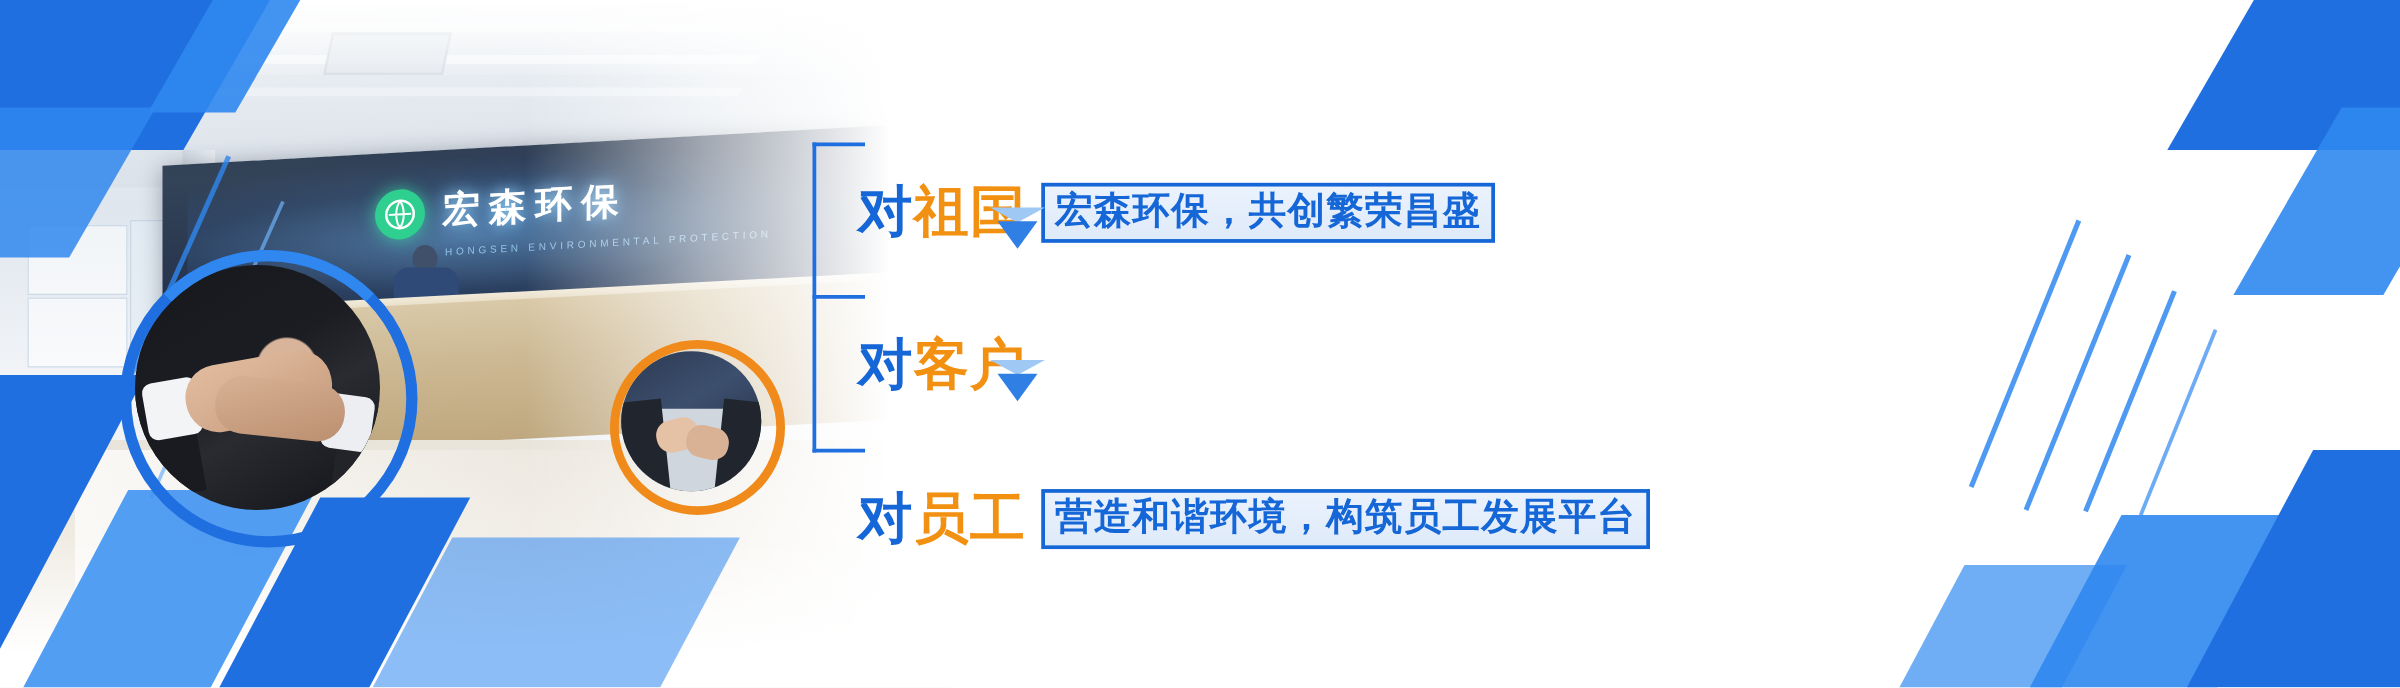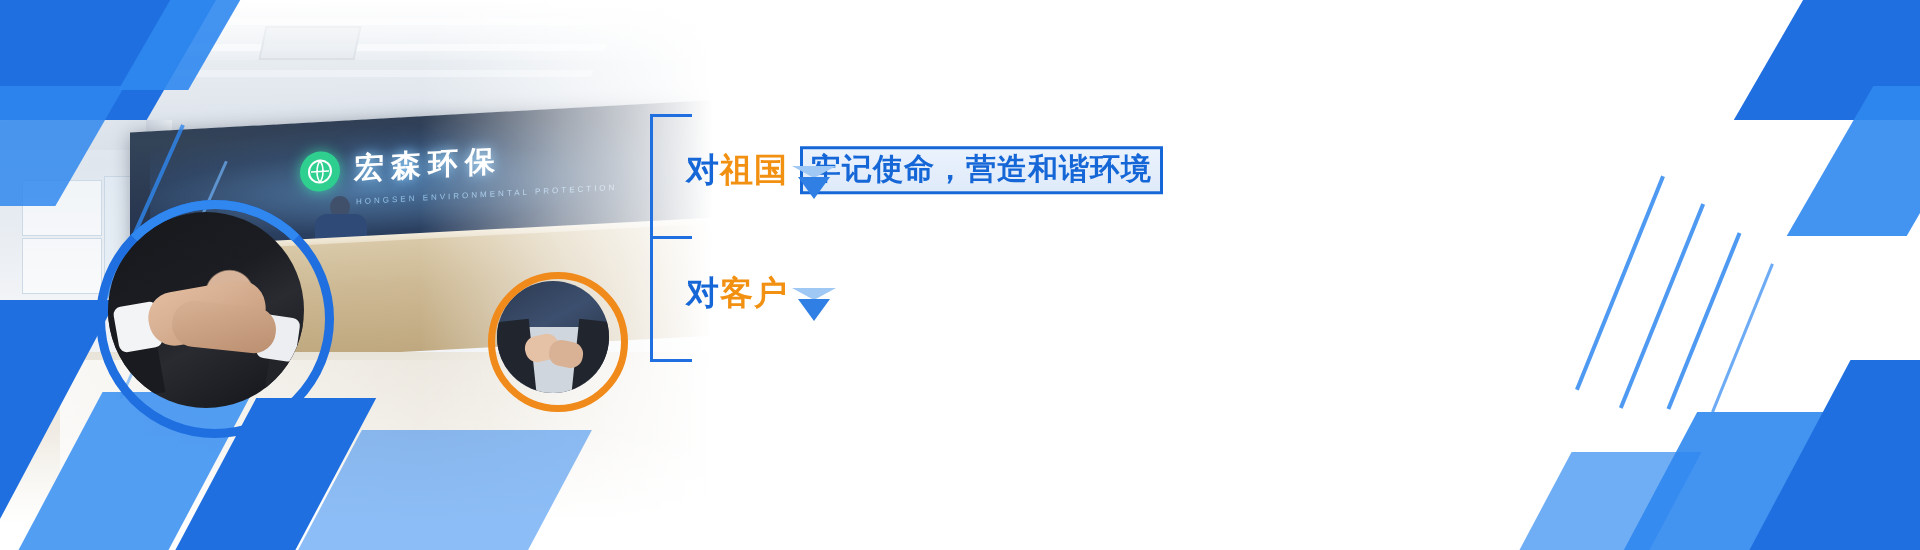--- a/index.html
+++ b/index.html
@@ -123,21 +123,21 @@
   .bracket{position:absolute;left:0;top:30px;width:42px;height:248px;
     border-left:3px solid #1f6fe0;}
   .tick{position:absolute;left:0;width:42px;height:0;border-top:3px solid #1f6fe0;}
   .t1{top:30px;} .t2{top:152px;} .t3{top:275px;}
 
   .row{position:absolute;left:36px;display:flex;align-items:center;gap:2px;white-space:nowrap;}
   .r1{top:86px;transform:translateY(-50%);}
   .r2{top:208px;transform:translateY(-50%);gap:14px;}
   .r3{top:331px;transform:translateY(-50%);}
 
-  .lead{font-size:33px;font-weight:bold;letter-spacing:1px;line-height:1;}
+  .lead{font-size:44px;font-weight:bold;letter-spacing:1px;line-height:1;}
   .lead .blue{color:#1566d6;}
   .lead .orange{color:#f29012;}
   .boxed{margin-left:10px;border:3px solid #1566d6;
     background:linear-gradient(180deg,#eaf2fd,#dfeaf9);
     color:#1566d6;font-size:30px;font-weight:bold;letter-spacing:1px;
     padding:4px 8px 6px 8px;line-height:1.05;}
 
   .arrow{position:absolute;width:0;height:0;}
   .arrow-top{border-left:22px solid transparent;border-right:22px solid transparent;border-top:12px solid #9fc8f5;}
   .arrow-bot{border-left:16px solid transparent;border-right:16px solid transparent;border-top:22px solid #2f7fe4;}
@@ -221,28 +221,32 @@
   <div class="geo g-r3"></div>
 
   <div class="tree">
     <div class="bracket"></div>
     <div class="tick t1"></div>
     <div class="tick t2"></div>
     <div class="tick t3"></div>
 
     <div class="row r1">
       <span class="lead"><span class="blue">对</span><span class="orange">祖国</span></span>
-      <span class="boxed">牢记使命，营造和谐环境</span>
+      <span class="boxed">宏森环保，共创繁荣昌盛</span>
     </div>
 
     <div class="arrow arrow-top a1t"></div>
     <div class="arrow arrow-bot a1b"></div>
 
     <div class="row r2">
       <span class="lead"><span class="blue">对</span><span class="orange">客户</span></span>
     </div>
 
     <div class="arrow arrow-top a2t"></div>
     <div class="arrow arrow-bot a2b"></div>
 
+    <div class="row r3">
+      <span class="lead"><span class="blue">对</span><span class="orange">员工</span></span>
+      <span class="boxed">营造和谐环境，构筑员工发展平台</span>
+    </div>
   </div>
 
 </div>
 
 </body></html>

